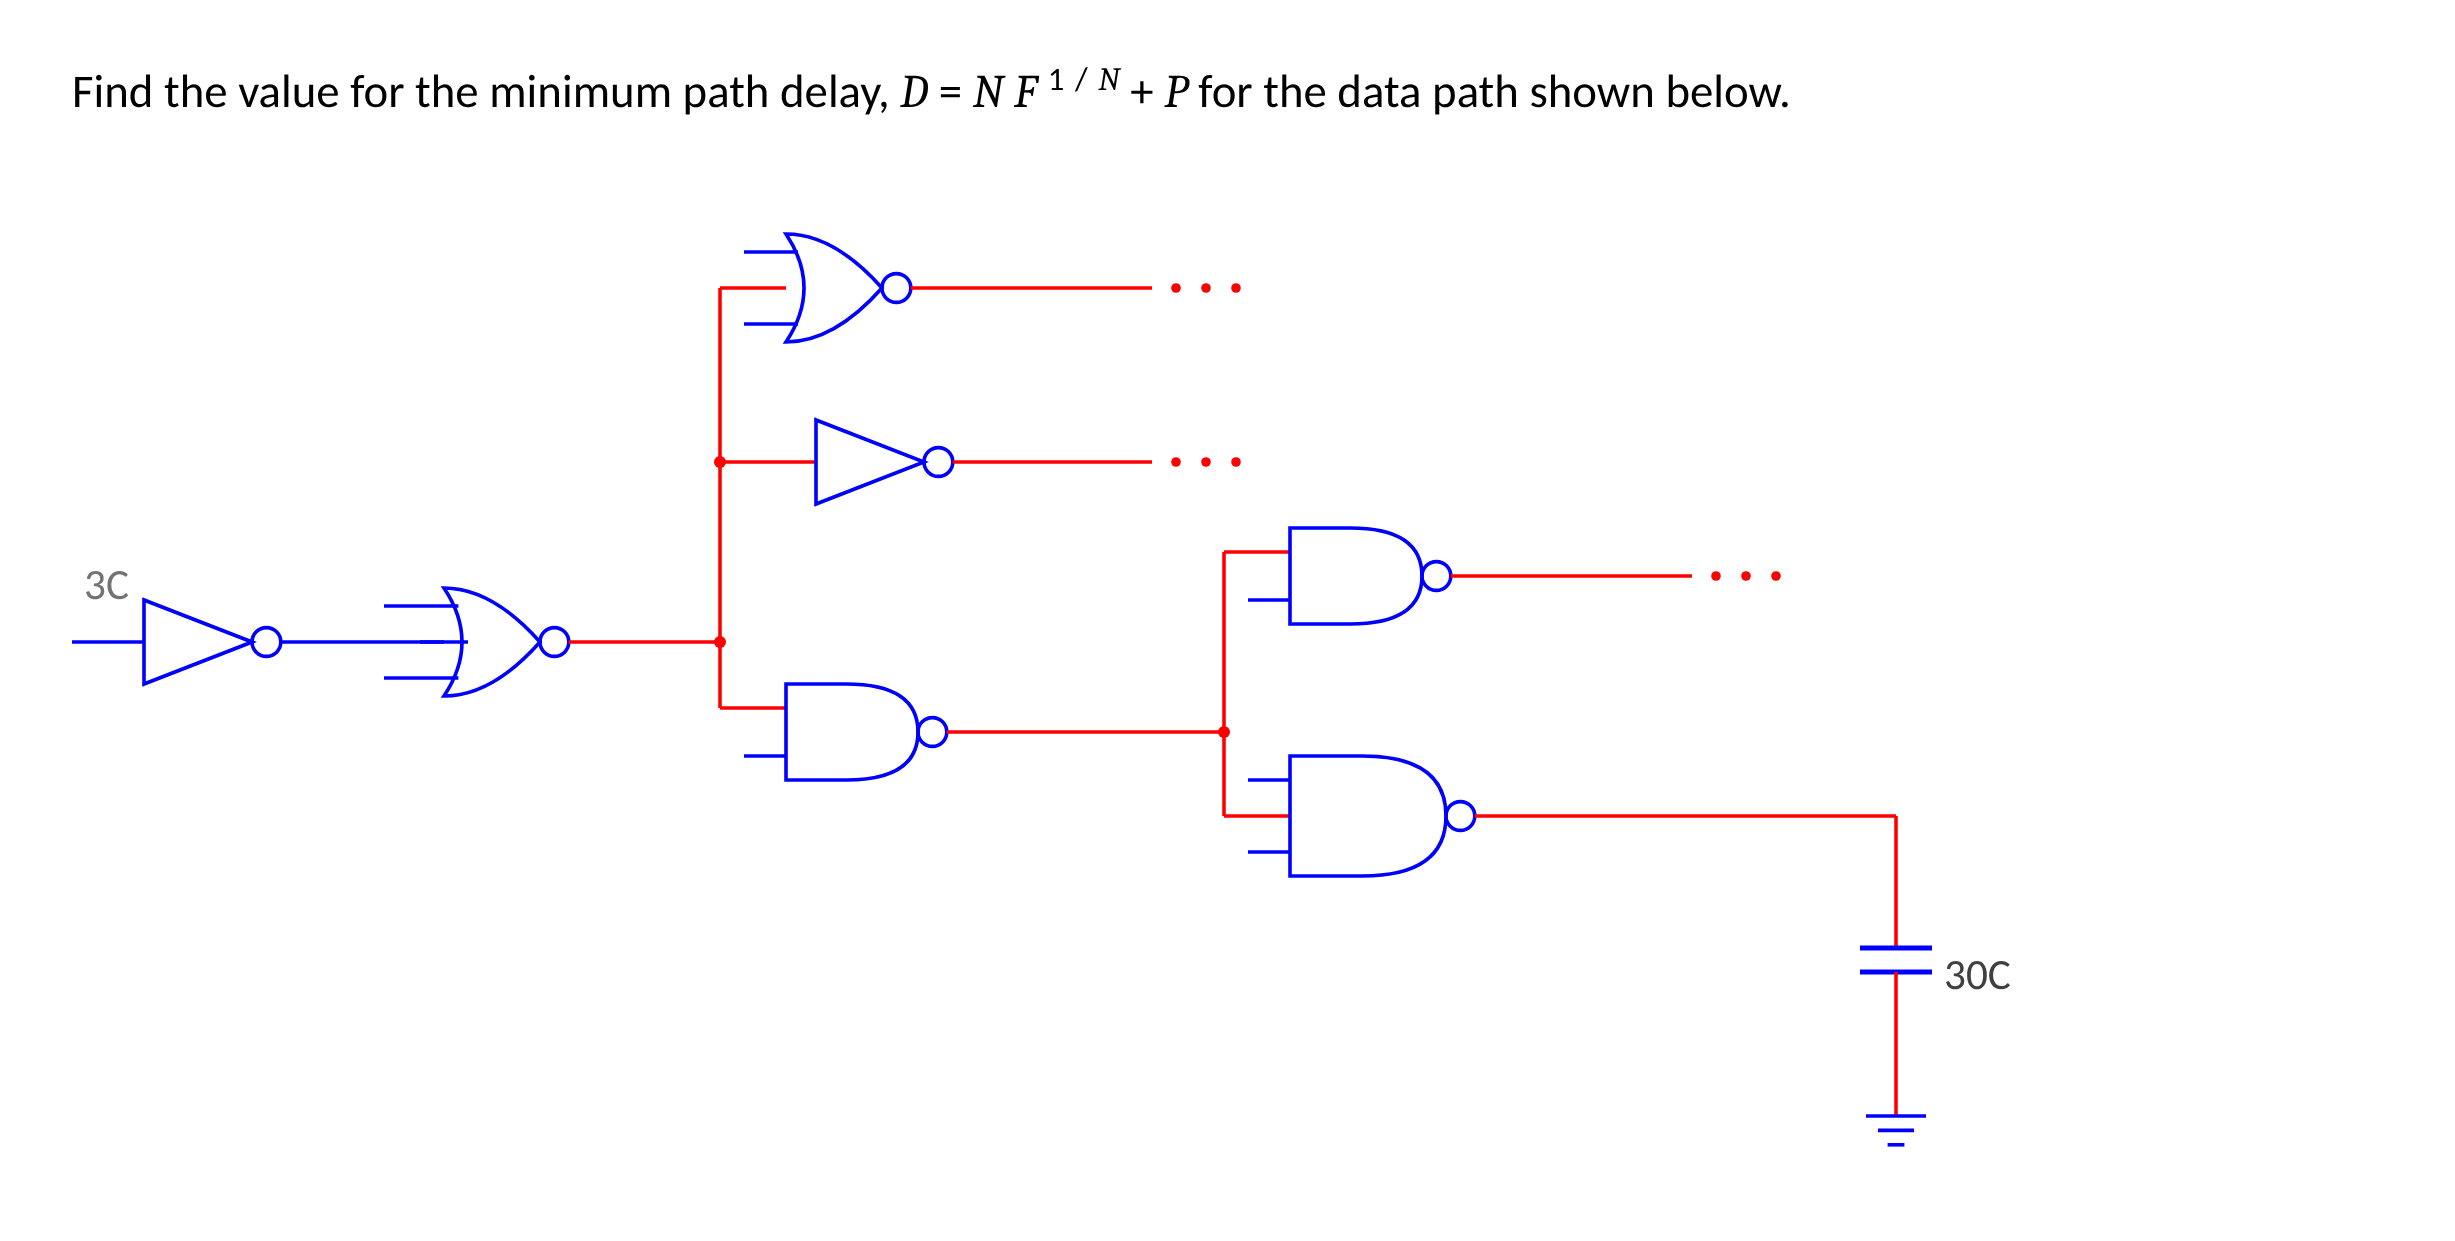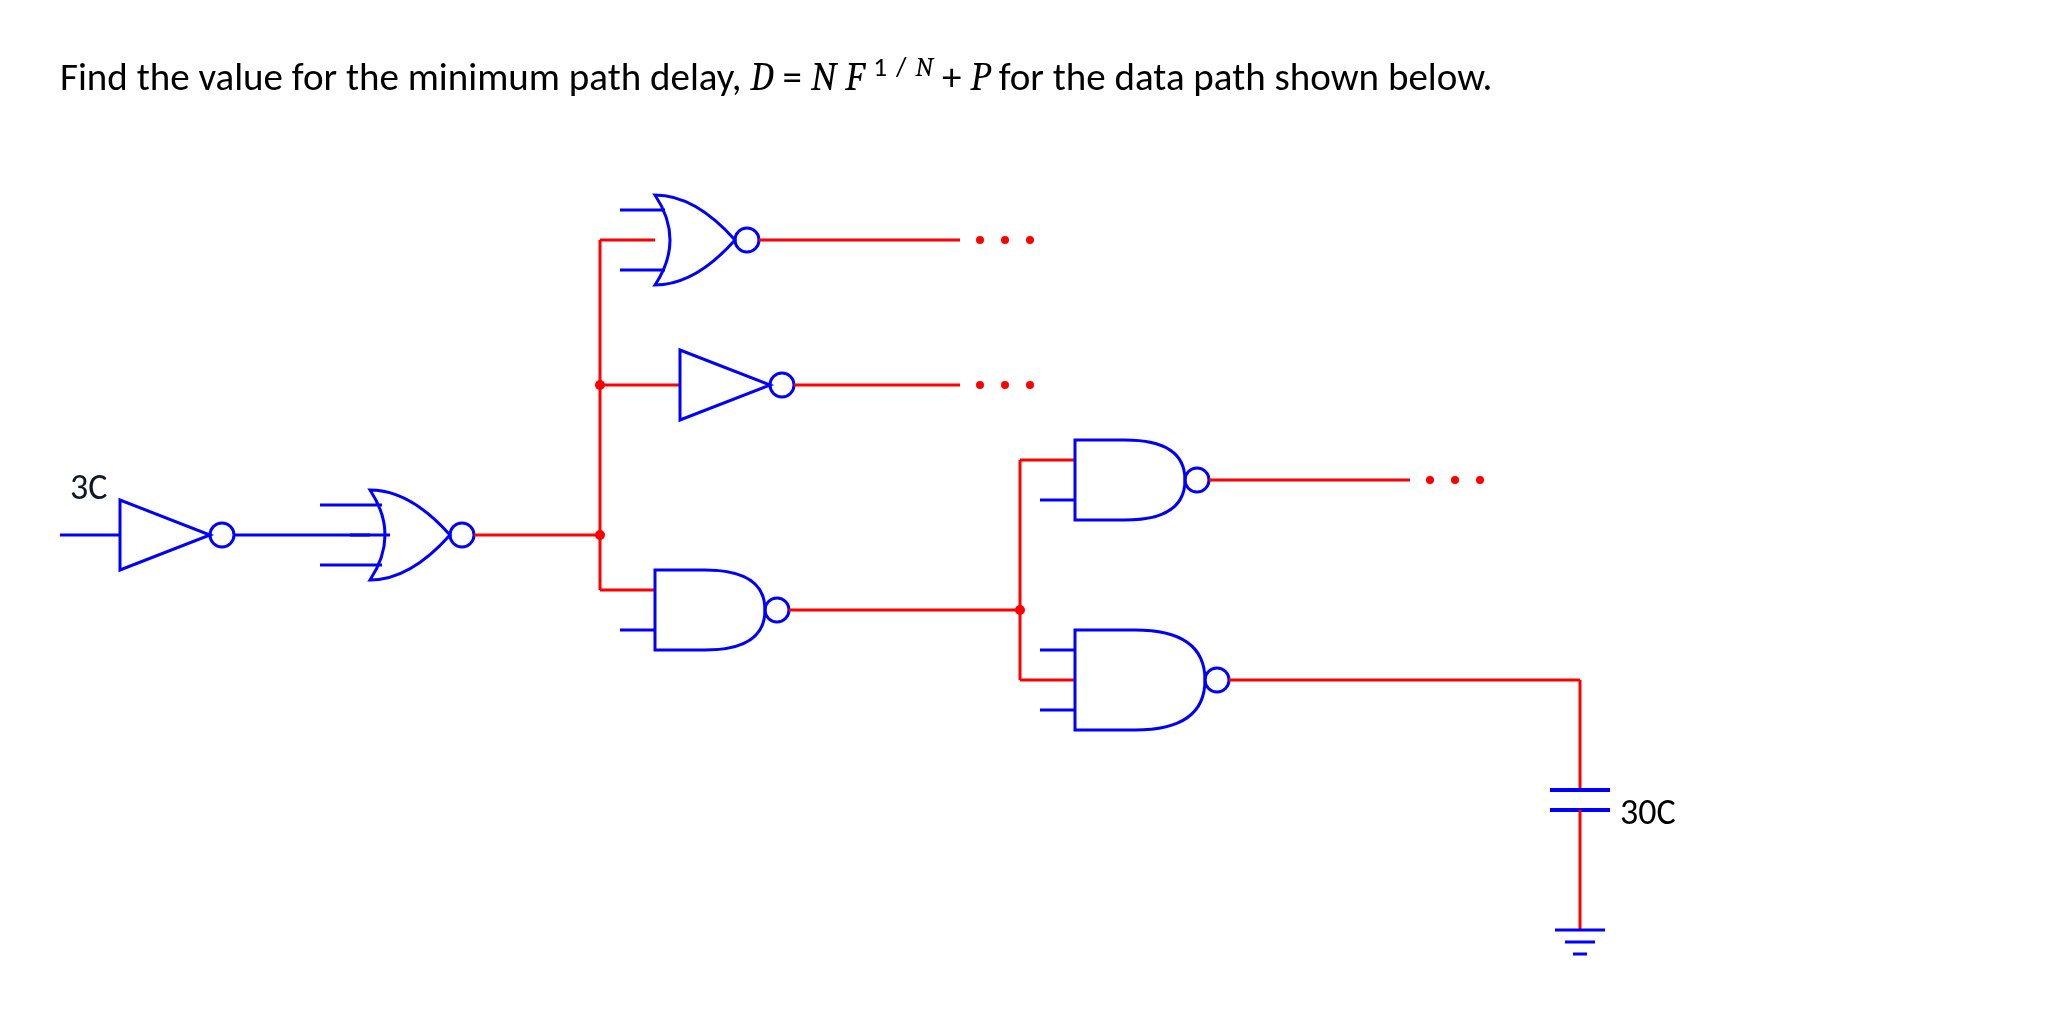--- a/index.html
+++ b/index.html
@@ -24,27 +24,27 @@
       position: absolute;
       top: 150px;
       left: 60px;
       width: 1800px;
       height: 850px;
     }
     svg { display: block; }
     .label-3c {
       position: absolute;
       font-size: 36px;
-      color: #0f172a;
+      color: #737373;
       font-family: Calibri, Arial, sans-serif;
     }
     .label-30c {
       position: absolute;
       font-size: 36px;
-      color: #000000;
+      color: #404040;
       font-family: Calibri, Arial, sans-serif;
     }
   </style>
 </head>
 <body>
 
 <div class="question-text">
   <span>Find the value for the minimum path delay, </span>
   <span class="italic">D</span>
   <span> = </span>

